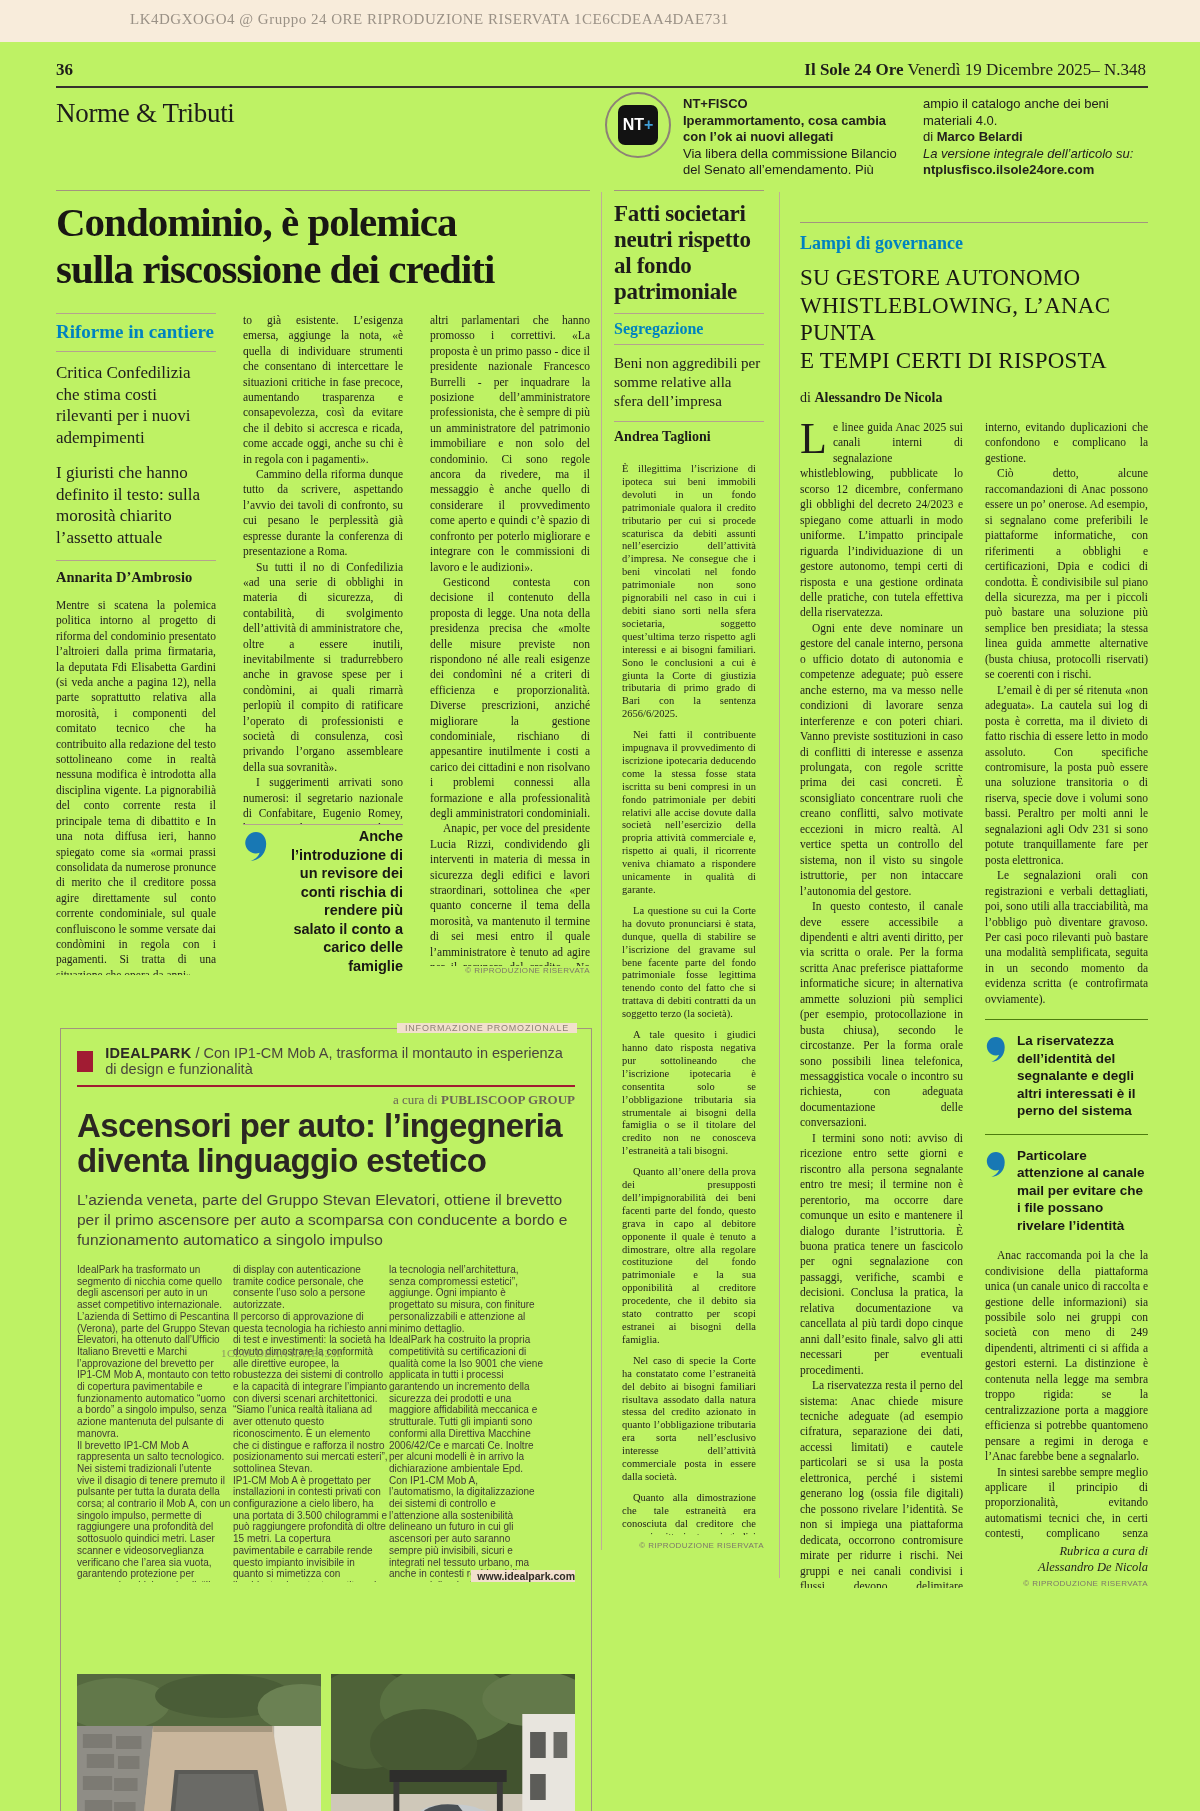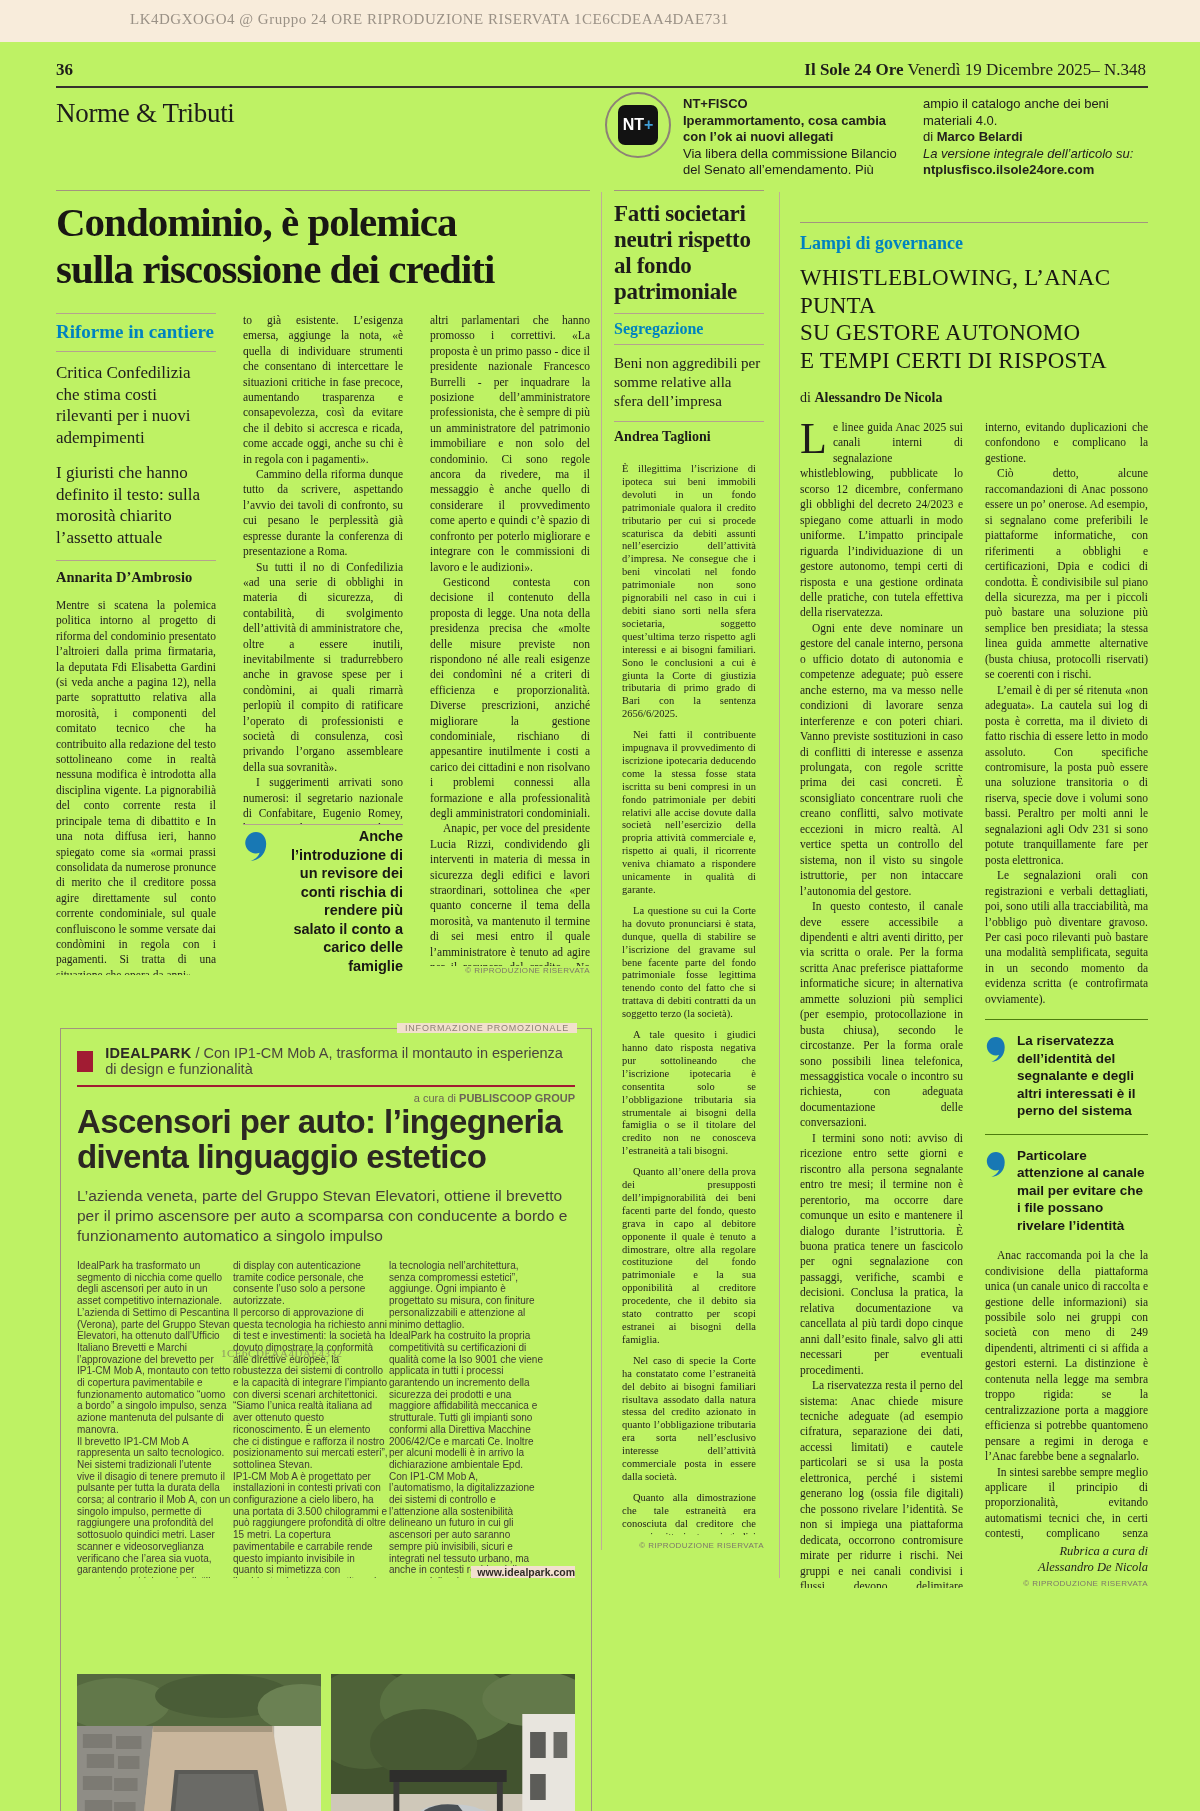--- a/index.html
+++ b/index.html
@@ -69,21 +69,21 @@
   .gquote .qtext{font-size:13.5px;line-height:17.5px;}
   #gov-rubrica{margin-top:auto;text-align:right;font-style:italic;font-size:12.5px;line-height:16px;}
   #gov .copy{margin-top:4px;}
   
   #advert{position:absolute;left:60px;top:1028px;width:532px;height:878px;border:1px solid #a2937f;box-sizing:border-box;padding:12px 16px;}
   #ad-label{position:absolute;top:-6px;right:14px;background:#f2e0cd;padding:0 8px;font-family:"Liberation Sans",sans-serif;font-size:9px;letter-spacing:.8px;color:#8d8276;}
   #ad-head{display:flex;align-items:center;gap:12px;font-family:"Liberation Sans",sans-serif;font-size:14.5px;color:#4a453e;margin-top:4px;}
   #ad-square{width:21px;height:21px;background:#a11c33;}
   #ad-brand{font-weight:bold;color:#2e2a26;letter-spacing:.3px;}
   #ad-rule{height:2px;background:#a11c33;margin-top:8px;}
-  #ad-cura{text-align:right;font-family:Liberation Sans, sans-serif;font-size:11px;color:#6b6458;margin-top:5px;}
+  #ad-cura{text-align:right;font-family:Liberation Serif, serif;font-size:13px;color:#6b6458;margin-top:5px;}
   #ad-cura b{font-weight:bold;}
   #ad-headline{font-family:"Liberation Sans","DejaVu Sans",sans-serif;font-weight:800;font-size:33px;line-height:35px;letter-spacing:-.6px;color:#2b2722;margin-top:8px;}
   #ad-stand{font-family:"Liberation Sans",sans-serif;font-size:15.5px;line-height:20px;color:#45403a;margin-top:12px;width:505px;}
   #ad-cols{position:relative;display:flex;gap:1px;margin-top:14px;height:318px;}
   .adcol{width:155px;font-family:"Liberation Sans",sans-serif;font-size:10px;line-height:11.7px;color:#3f3a34;overflow:hidden;}
   .adcol p{margin:0;}
   #ad-site{position:absolute;right:0;bottom:0;font-family:"Liberation Sans",sans-serif;font-weight:bold;font-size:10.5px;color:#2e2a26;background:#f2e0cd;padding-left:6px;}
   #ad-wm{position:absolute;left:160px;top:318px;font-size:11px;color:rgba(122,112,100,.75);letter-spacing:.5px;pointer-events:none;}
   #ad-photos{position:absolute;left:16px;right:16px;bottom:13px;height:218px;display:flex;gap:10px;}
   .photo{flex:1;overflow:hidden;}
@@ -192,22 +192,22 @@
         <p>Quanto alla dimostrazione che tale estraneità era conosciuta dal creditore che aveva iscritto ipoteca, i giudici hanno ritenuto che agenzia delle Entrate Riscossione (Ader) non poteva non sapere che il debito per le accise era sorto in capo alla società e, quindi, nell’esercizio dell’attività d’impresa e non per soddisfare i bisogni familiari.</p>
         <p>Va infine ricordato, in base agli insegnamenti della Suprema Corte, che il criterio per identificare i crediti che possono essere realizzati sui beni conferiti nel fondo va ricercato non già nella natura delle obbligazioni assunte ma nella relazione esistente tra gli scopi per cui i debiti sono stati contratti e i bisogni della famiglia, con la conseguenza che l’esecuzione sui beni del fondo può avere luogo qualora la fonte e la ragione del rapporto obbligatorio abbiano inerenza diretta ed immediata con i bisogni della famiglia.</p>
       </div>
     <div class="copy">© RIPRODUZIONE RISERVATA</div>
   </div>
 
   <div id="gov">
     <div class="toprule"></div>
     <div class="kicker">Lampi di governance</div>
     <h2 id="gov-headline" style="margin:0;font-weight:normal;">
+      <div>SU GESTORE AUTONOMO</div>
       <div>WHISTLEBLOWING, L’ANAC PUNTA</div>
-      <div>SU GESTORE AUTONOMO</div>
       <div>E TEMPI CERTI DI RISPOSTA</div>
     </h2>
     <div id="gov-byline"><span>di </span><b>Alessandro De Nicola</b></div>
     <div id="gov-cols">
       <div class="gcol">
         <div class="g-body" style="flex:1;">
           <p><span class="dropcap">L</span><span>e linee guida Anac 2025 sui canali interni di segnalazione whistleblowing, pubblicate lo scorso 12 dicembre, confermano gli obblighi del decreto 24/2023 e spiegano come attuarli in modo uniforme. L’impatto principale riguarda l’individuazione di un gestore autonomo, tempi certi di risposta e una gestione ordinata delle pratiche, con tutela effettiva della riservatezza.</span></p>
           <div class="indent-all">
               <p>Ogni ente deve nominare un gestore del canale interno, persona o ufficio dotato di autonomia e competenze adeguate; può essere anche esterno, ma va messo nelle condizioni di lavorare senza interferenze e con poteri chiari. Vanno previste sostituzioni in caso di conflitti di interesse e assenza prolungata, con regole scritte prima dei casi concreti. È sconsigliato concentrare ruoli che creano conflitti, salvo motivate eccezioni in micro realtà. Al vertice spetta un controllo del sistema, non il visto su singole istruttorie, per non intaccare l’autonomia del gestore.</p>
               <p>In questo contesto, il canale deve essere accessibile a dipendenti e altri aventi diritto, per via scritta o orale. Per la forma scritta Anac preferisce piattaforme informatiche sicure; in alternativa ammette soluzioni più semplici (per esempio, protocollazione in busta chiusa), secondo le circostanze. Per la forma orale sono possibili linea telefonica, messaggistica vocale o incontro su richiesta, con adeguata documentazione delle conversazioni.</p>

